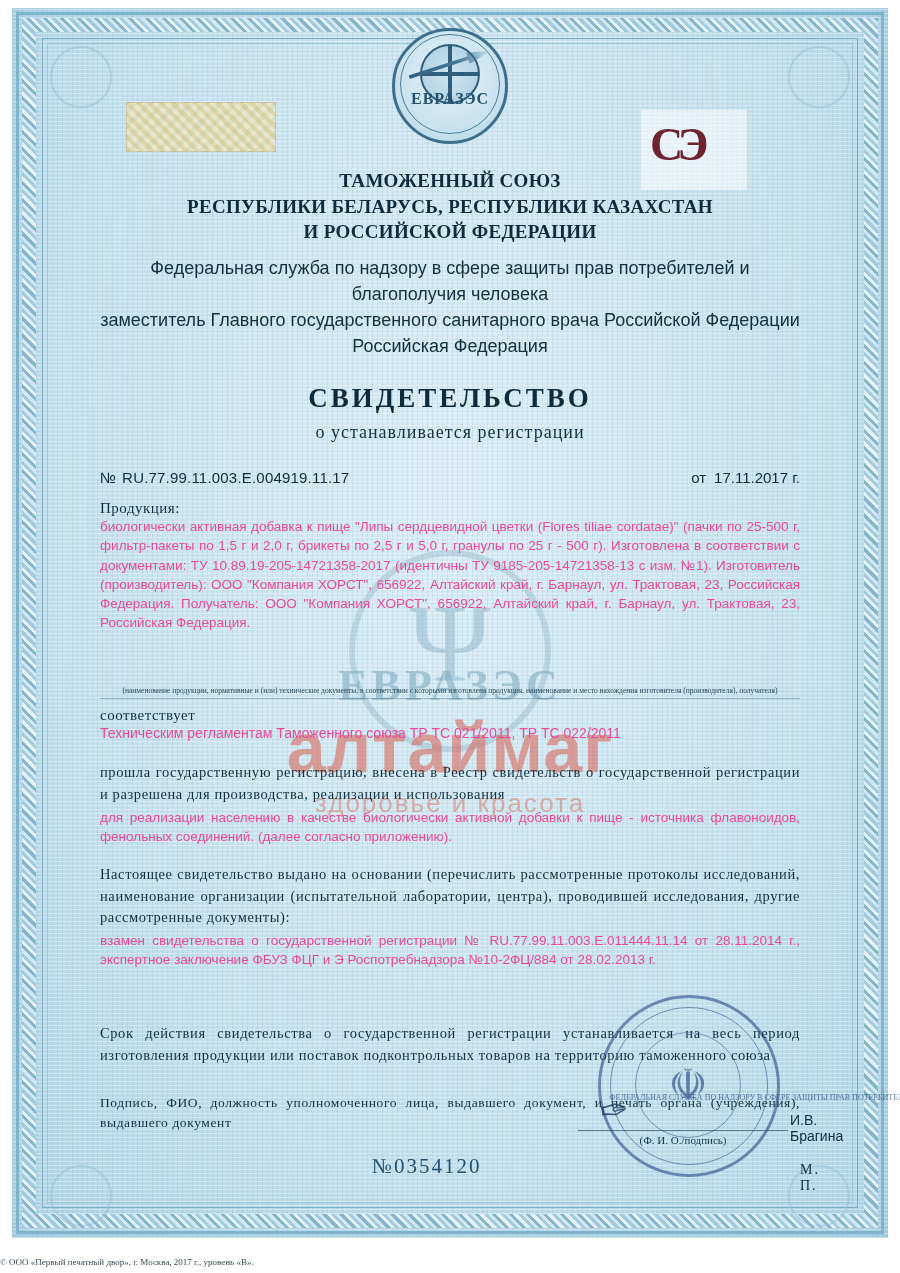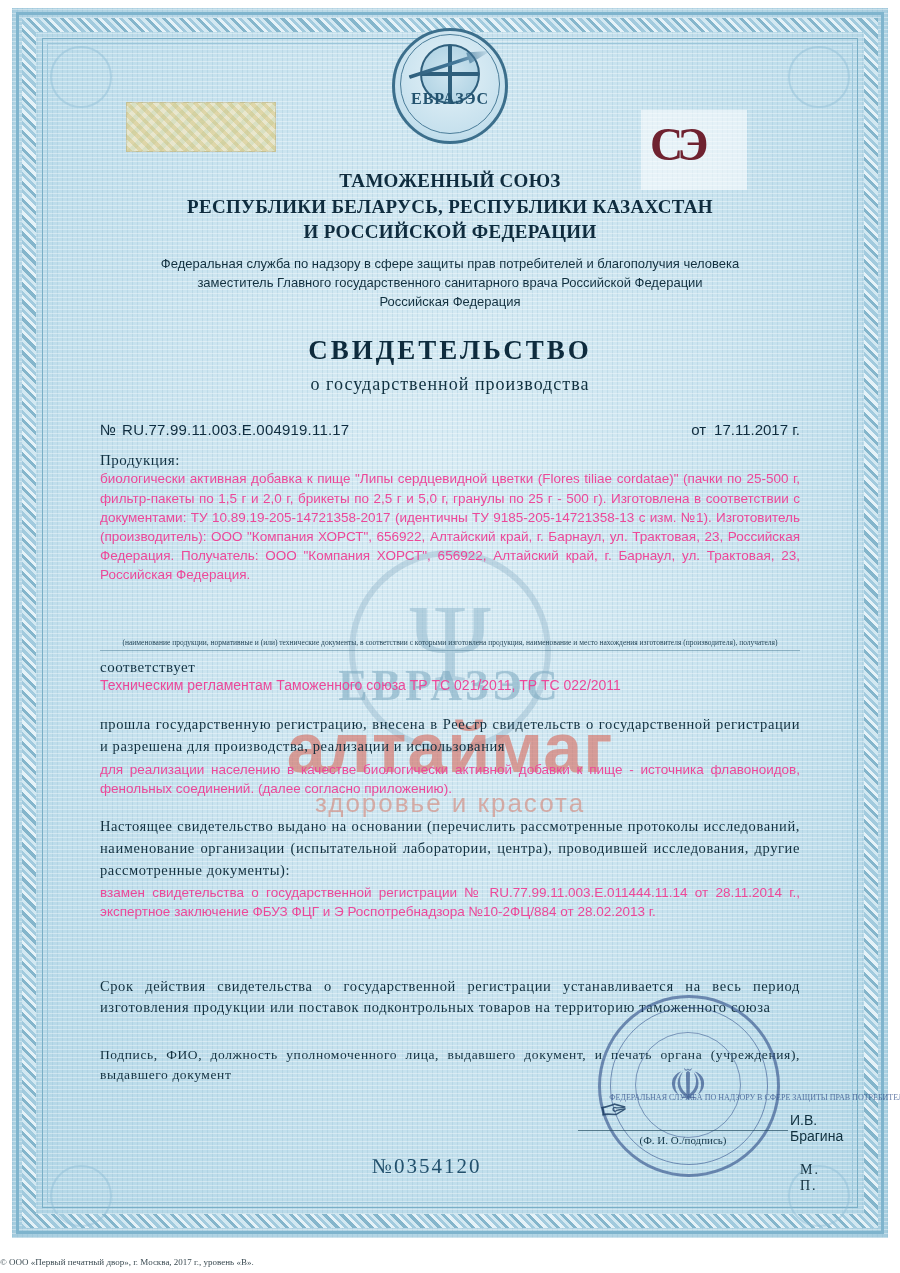--- a/index.html
+++ b/index.html
@@ -239,21 +239,21 @@
     font-weight: bold;
     font-size: 19px;
     color: #0f2c3e;
     line-height: 1.35;
     letter-spacing: .3px;
   }
   .org-block {
     margin-top: 10px;
     text-align: center;
     font-family: "Liberation Sans", sans-serif;
-    font-size: 13px;
+    font-size: 18px;
     color: #12303f;
     line-height: 1.45;
   }
   .hint {
     margin-top: 16px;
     text-align: center;
     font-family: "Liberation Serif", serif;
     font-size: 8.5px;
     color: #2b4f63;
   }
@@ -488,21 +488,21 @@
     </div>
 
     <div class="org-block">
       <div>Федеральная служба по надзору в сфере защиты прав потребителей и благополучия человека</div>
       <div>заместитель Главного государственного санитарного врача Российской Федерации</div>
       <div>Российская Федерация</div>
     </div>
 
 
     <div class="cert-title">СВИДЕТЕЛЬСТВО</div>
-    <div class="cert-sub">о государственной производства</div>
+    <div class="cert-sub">о устанавливается регистрации</div>
 
     <div class="numrow">
       <span class="lbl">№</span>
       <span class="num">RU.77.99.11.003.Е.004919.11.17</span>
       <span class="spacer"></span>
       <span class="date-lbl">от</span>
       <span class="date-val">17.11.2017 г.</span>
     </div>
 
     <div class="sect-label" style="margin-top:14px;">Продукция:</div>

